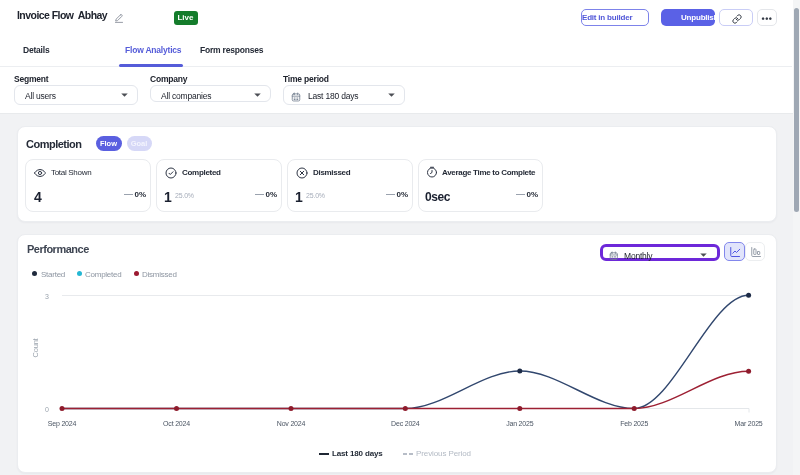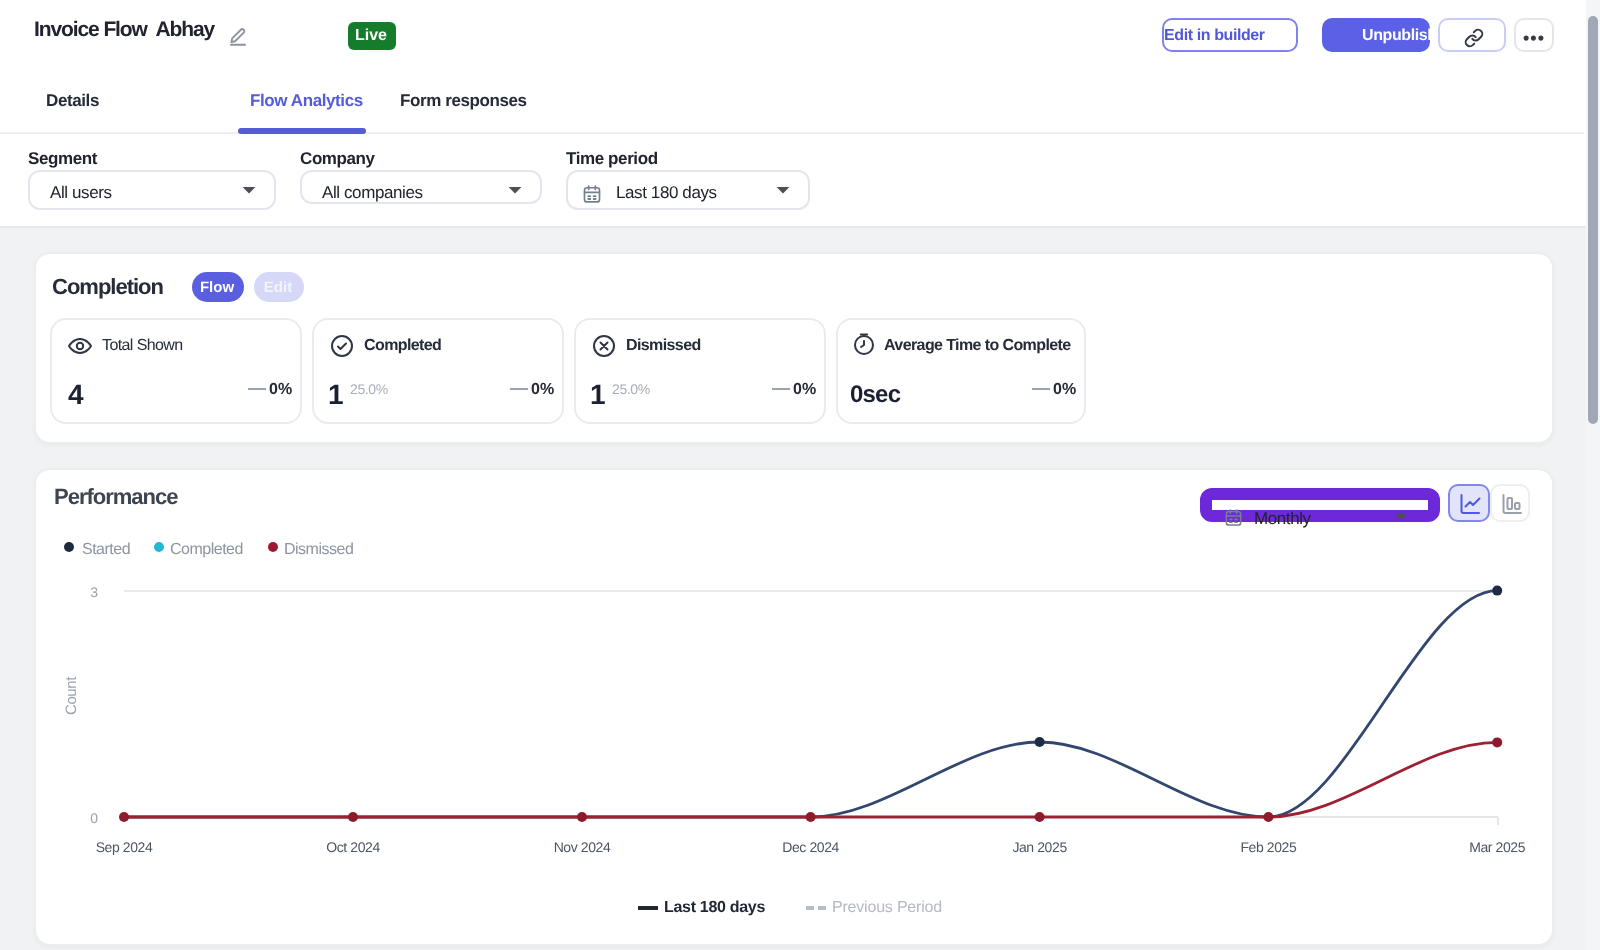--- a/index.html
+++ b/index.html
@@ -61,21 +61,21 @@
   </svg>
   <span style="position:absolute;left:24px;top:5px;font-size:8.5px;color:#20242e;letter-spacing:-0.2px;">Last 180 days</span>
   <svg style="position:absolute;right:9px;top:7px;" width="7" height="4.6" viewBox="0 0 10 6" fill="#4c4f55">
       <path d="M0.4 0.4l4.6 4.6 4.6-4.6z"></path>
     </svg>
 </div>
 
 <div class="abs" style="left:17px;top:126px;width:760px;height:96px;background:#fff;border:1px solid #ebedf0;border-radius:8px;box-shadow:0 1px 2px rgba(16,24,40,0.04);"></div>
 <div class="abs" style="left:26px;top:138px;font-size:11px;font-weight:bold;color:#252b37;letter-spacing:-0.5px;">Completion</div>
 <div class="abs" style="left:95.5px;top:135.5px;width:26px;height:15.5px;background:#5a5fe0;border-radius:9px;color:#fff;font-size:7.5px;font-weight:600;text-align:center;line-height:15.5px;">Flow</div>
-<div class="abs" style="left:126.5px;top:135.5px;width:25px;height:15.5px;background:#d6d8f7;border-radius:9px;color:#f3f4fd;font-size:7.5px;font-weight:600;text-align:center;line-height:15.5px;">Edit</div>
+<div class="abs" style="left:126.5px;top:135.5px;width:25px;height:15.5px;background:#d6d8f7;border-radius:9px;color:#f3f4fd;font-size:7.5px;font-weight:600;text-align:center;line-height:15.5px;">Goal</div>
 
 <div class="abs" style="left:25px;top:159px;width:126px;height:53px;background:#fff;border:1px solid #e9ebee;border-radius:8px;"></div>
 <div class="abs" style="left:156px;top:159px;width:126px;height:53px;background:#fff;border:1px solid #e9ebee;border-radius:8px;"></div>
 <div class="abs" style="left:287px;top:159px;width:126px;height:53px;background:#fff;border:1px solid #e9ebee;border-radius:8px;"></div>
 <div class="abs" style="left:418px;top:159px;width:125px;height:53px;background:#fff;border:1px solid #e9ebee;border-radius:8px;"></div>
 
 <svg class="abs" style="left:34px;top:167px;" width="12" height="12" viewBox="0 0 24 24" fill="none" stroke="#2f3645" stroke-width="2" stroke-linecap="round" stroke-linejoin="round">
   <path d="M1 12s4-7 11-7 11 7 11 7-4 7-11 7-11-7-11-7z"></path>
     <circle cx="12" cy="12" r="3.2"></circle>
 </svg>
@@ -110,21 +110,21 @@
     <path d="M9 2.5h6" stroke-width="2.2"></path>
 </svg>
 <div class="abs" style="left:442px;top:168px;font-size:8px;font-weight:bold;color:#252b37;letter-spacing:-0.3px;">Average Time to Complete</div>
 <div class="abs" style="left:425px;top:189.5px;font-size:12px;font-weight:bold;color:#1b2130;letter-spacing:-0.4px;">0sec</div>
 <div class="abs" style="left:516px;top:193.5px;width:9px;height:1.5px;background:#9aa2ae;"></div>
 <div class="abs" style="left:526.5px;top:190px;font-size:8px;font-weight:bold;color:#252b37;">0%</div>
 
 <div class="abs" style="left:16.5px;top:233.5px;width:760.5px;height:239px;background:#fff;border:1px solid #ebedf0;border-radius:8px;box-shadow:0 1px 2px rgba(16,24,40,0.04);"></div>
 <div class="abs" style="left:27px;top:243px;font-size:11px;font-weight:bold;color:#3e4552;letter-spacing:-0.5px;">Performance</div>
 
-<div class="abs" style="left:600px;top:244px;width:120px;height:17px;border:6px solid #6d28d9;border-radius:6px;background:#fff;">
+<div class="abs" style="left:600px;top:244px;width:120px;height:17px;border:3px solid #6d28d9;border-radius:6px;background:#fff;">
   <svg style="position:absolute;left:5.5px;top:4px;" width="9.5" height="9.5" viewBox="0 0 24 24" fill="none" stroke="#74808f" stroke-width="2" stroke-linecap="round" stroke-linejoin="round">
     <rect x="3" y="4.5" width="18" height="17" rx="3" fill="none"></rect>
     <path d="M16 2.5v4M8 2.5v4M3 10h18"></path>
     <path d="M7.5 14.5h2.4M14 14.5h2.4M7.5 18h2.4M14 18h2.4" stroke-width="2.2"></path>
   </svg>
   <span style="position:absolute;left:21px;top:4px;font-size:8.5px;color:#20242e;letter-spacing:-0.2px;">Monthly</span>
   <svg style="position:absolute;right:10px;top:6px;" width="7" height="4.6" viewBox="0 0 10 6" fill="#4c4f55">
       <path d="M0.4 0.4l4.6 4.6 4.6-4.6z"></path>
     </svg>
 </div>

